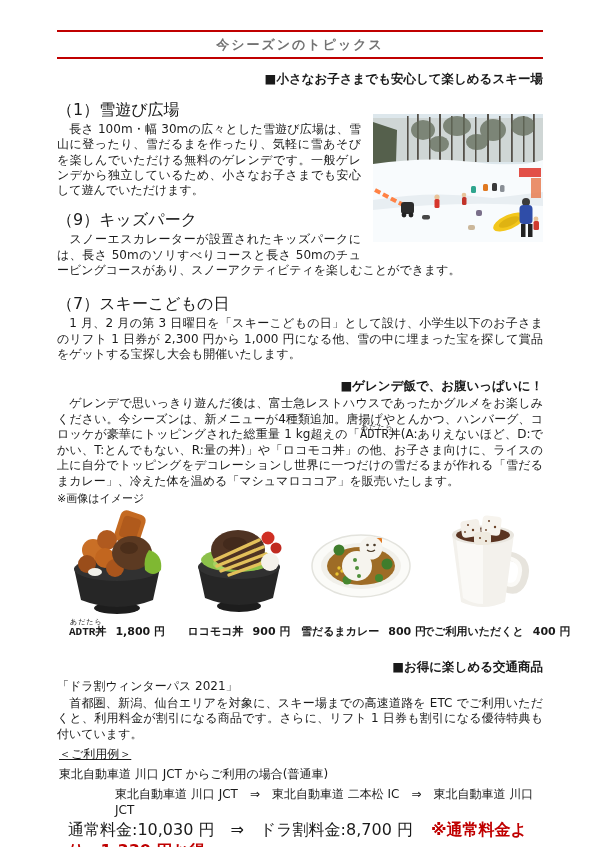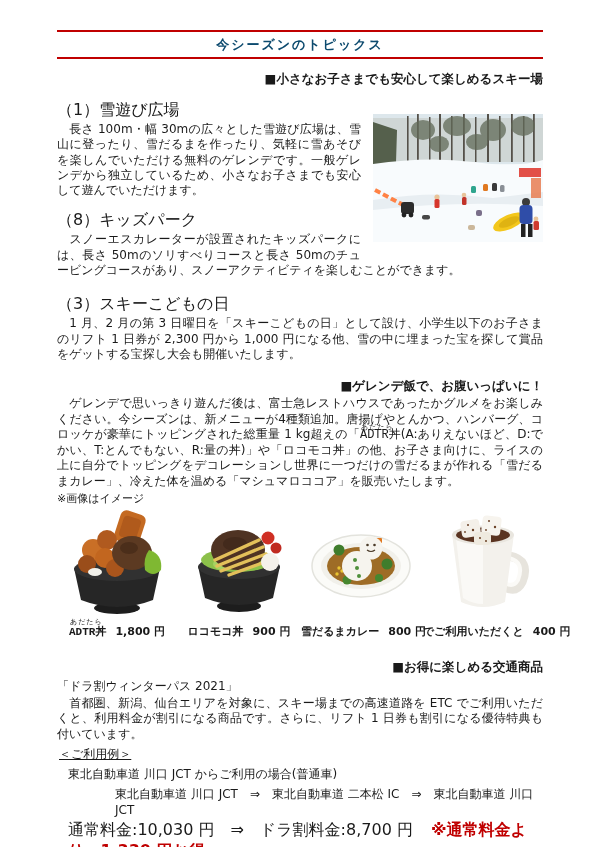--- a/index.html
+++ b/index.html
@@ -8,21 +8,21 @@
     font-family:"DejaVu Sans","Liberation Sans",sans-serif;
     color:#1a1a1a;
   }
   .page{padding:30px 57px 0 57px;box-sizing:border-box;position:relative;}
 
   
   .topics-header{
     border-top:2px solid #c00000;border-bottom:2px solid #c00000;
     text-align:center;padding:2px 0 3px 0;
   }
-  .topics-title{color:#0c4a6e;font-weight:bold;font-size:13px;letter-spacing:2px;}
+  .topics-title{color:#737373;font-weight:bold;font-size:13px;letter-spacing:2px;}
 
   
   .sec-head{font-size:12.5px;font-weight:bold;margin:12px 0 0 0;text-align:right;}
   .item-title{font-size:16px;margin:12px 0 0 0;}
   .body-text{font-size:12px;line-height:15.3px;margin:1px 0 0 0;text-align:justify;}
 
   
   .photo-float{float:right;width:170px;height:128px;margin:14px 0 6px 12px;}
   .photo-float svg{display:block;}
 
@@ -34,21 +34,21 @@
   .image-note{font-size:11px;padding-right:28px;margin:2px 0 0 0;}
   .food-row{display:flex;justify-content:space-between;margin-top:2px;}
   .food{width:120px;text-align:center;}
   .food svg{display:block;margin:0 auto;}
   .caption{font-size:11px;font-weight:600;white-space:nowrap;margin-top:4px;}
   .caption .price{margin-left:9px;}
 
   
   .product-line{font-size:12px;margin:2px 0 0 0;}
   .example-label{font-size:12px;text-decoration:underline;margin:4px 0 0 2px;}
-  .example-case{font-size:12px;margin:3px 0 0 11px;}
+  .example-case{font-size:12px;margin:3px 0 0 2px;}
   .example-route{font-size:12px;margin:3px 0 0 58px;}
   .fare-line{font-size:16px;margin:3px 0 0 11px;}
   .fare-note{color:#c00000;font-weight:600;margin-left:18px;}
 
   
   .banner{
     position:relative;width:185px;height:110px;margin:8px 0 0 2px;
     border:1px solid #ccd1d4;box-sizing:border-box;overflow:hidden;background:#c2ccd1;
   }
   .banner-bg{position:absolute;top:0;left:0;}
@@ -125,24 +125,24 @@
           <rect x="155" y="110" width="4.5" height="13" fill="#222"></rect>
           <circle cx="163" cy="105" r="2.4" fill="#e8c49a"></circle>
             <rect x="160.5" y="107" width="5.5" height="9" rx="1.5" fill="#cf3a2e"></rect>
         </g>
       </svg>
     </div>
 
     <p class="item-title">（1）雪遊び広場</p>
     <p class="body-text">　長さ 100m・幅 30mの広々とした雪遊び広場は、雪山に登ったり、雪だるまを作ったり、気軽に雪あそびを楽しんでいただける無料のゲレンデです。一般ゲレンデから独立しているため、小さなお子さまでも安心して遊んでいただけます。</p>
 
-    <p class="item-title">（8）キッズパーク</p>
+    <p class="item-title">（9）キッズパーク</p>
     <p class="body-text">　スノーエスカレーターが設置されたキッズパークには、長さ 50mのソリすべりコースと長さ 50mのチュービングコースがあり、スノーアクティビティを楽しむことができます。</p>
 
-    <p class="item-title" style="margin-top:16px">（3）スキーこどもの日</p>
+    <p class="item-title" style="margin-top:16px">（7）スキーこどもの日</p>
     <p class="body-text">　1 月、2 月の第 3 日曜日を「スキーこどもの日」として設け、小学生以下のお子さまのリフト 1 日券が 2,300 円から 1,000 円になる他、雪の中に埋まった宝を探して賞品をゲットする宝探し大会も開催いたします。</p>
   </div>
 
   <h2 class="sec-head" style="margin-top:16px">■ゲレンデ飯で、お腹いっぱいに！</h2>
   <p class="body-text"><span>　ゲレンデで思いっきり遊んだ後は、富士急レストハウスであったかグルメをお楽しみください。今シーズンは、新メニューが4種類追加。唐揚げやとんかつ、ハンバーグ、コロッケが豪華にトッピングされた総重量 1 kg超えの「</span><span class="rubywrap"><span class="rt">あだたら</span><span>ADTR丼</span></span><span>(A:ありえないほど、D:でかい、T:とんでもない、R:量の丼)」や「ロコモコ丼」の他、お子さま向けに、ライスの上に自分でトッピングをデコレーションし世界に一つだけの雪だるまが作れる「雪だるまカレー」、冷えた体を温める「マシュマロココア」を販売いたします。</span></p>
   <p class="image-note">※画像はイメージ</p>
 
   <div class="food-row">
 
     <div class="food">

